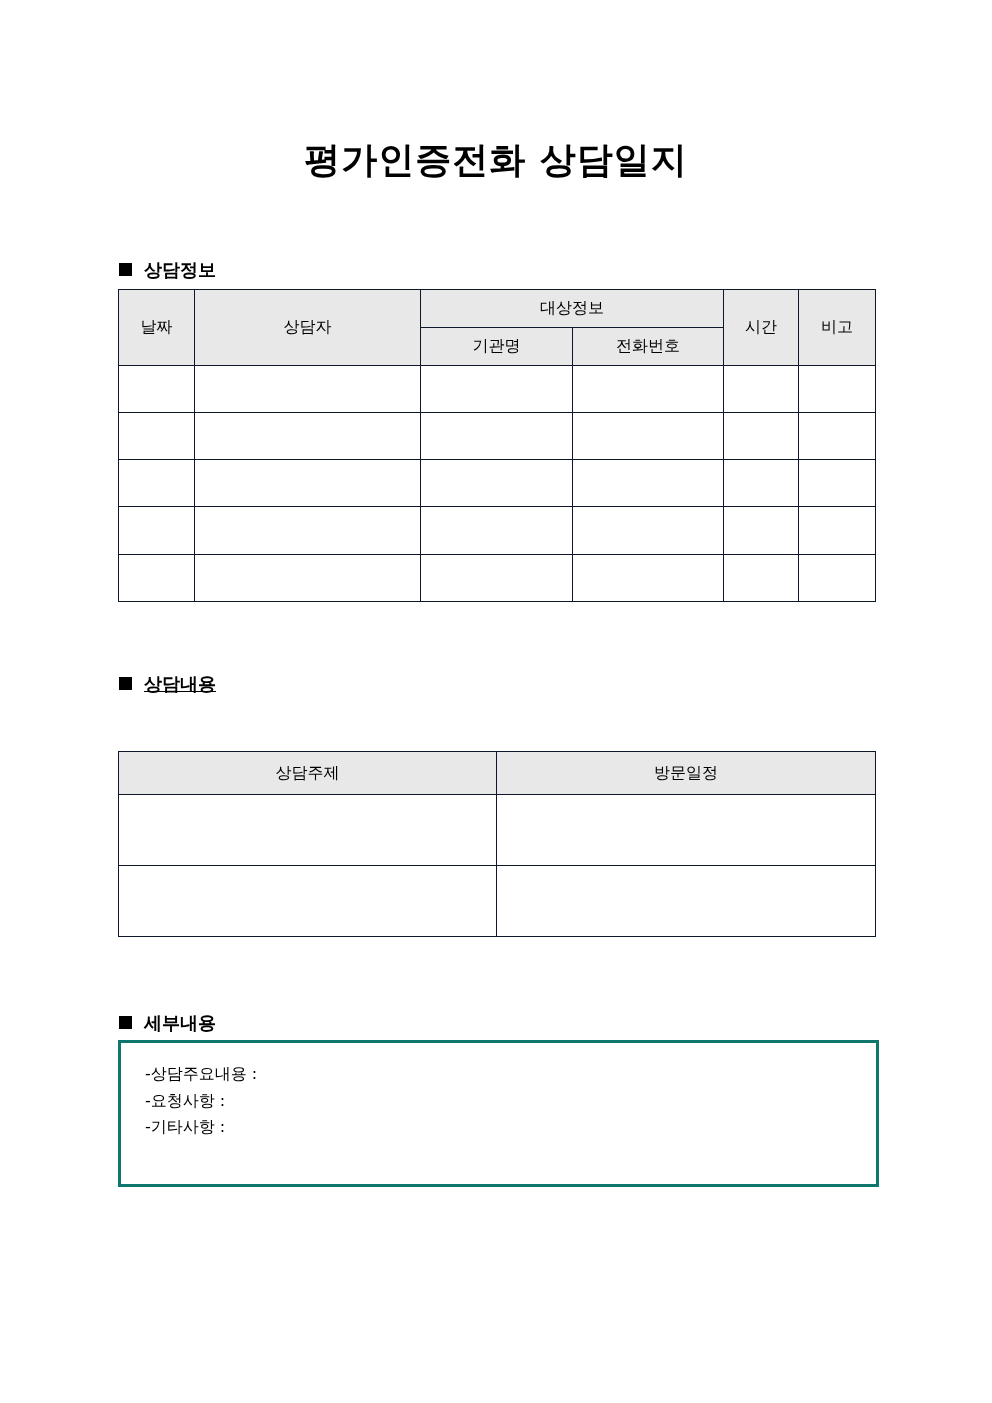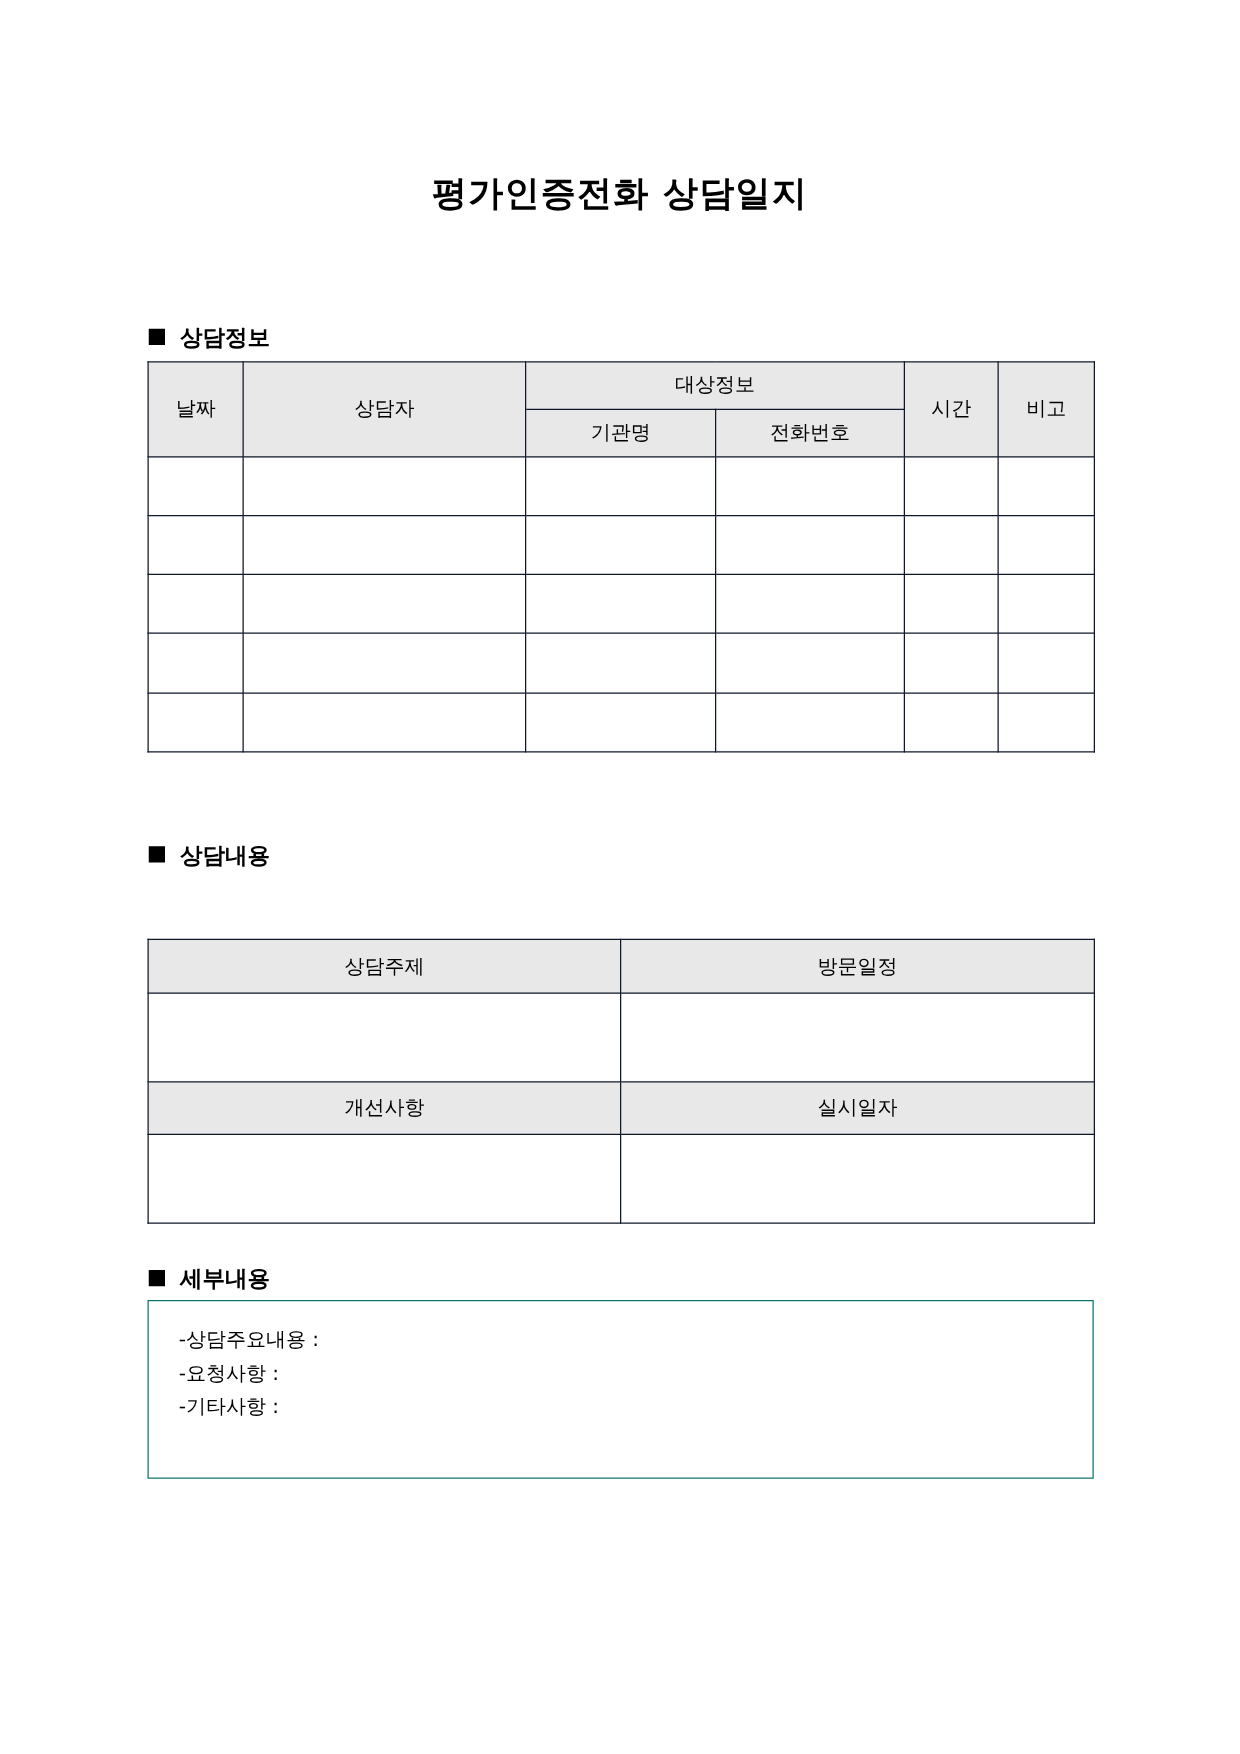--- a/index.html
+++ b/index.html
@@ -1,23 +1,23 @@
 <!DOCTYPE html>
 <html><head>
 <meta charset="utf-8">
 <style>
   html, body { margin:0; padding:0; background:#fff; }
   body { width:992px; height:1403px; position:relative; font-family:"DejaVu Sans", sans-serif; color:#000; }
-  .title { position:absolute; top:136px; left:0; width:992px; text-align:center; font-size:28px; font-weight:bold; letter-spacing:1px; }
+  .title { position:absolute; top:136px; left:0; width:992px; text-align:center; font-size:36px; font-weight:bold; letter-spacing:1px; }
   .section { position:absolute; left:119px; font-size:18px; font-weight:bold; }
   .section .sq { display:inline-block; width:13px; height:13px; background:#000; margin-right:12px; vertical-align:middle; position:relative; top:-2px; }
   table { border-collapse:collapse; position:absolute; left:118px; width:757px; table-layout:fixed; }
   td, th { border:1px solid #0f172a; font-weight:normal; font-size:16px; text-align:center; vertical-align:middle; padding:0; }
   .hd { background:#e8e8e8; }
-  .box { position:absolute; left:118px; top:1040px; width:755px; height:141px; border:1px solid #0f766e; }
+  .box { position:absolute; left:118px; top:1040px; width:755px; height:141px; border:3px solid #0f766e; }
   .box .line { position:absolute; left:24px; font-size:16px; }
 </style>
 </head>
 <body>
 
 <div class="title">평가인증전화 상담일지</div>
 
 <div class="section" style="top:258px;">
   <span class="sq"></span><span>상담정보</span>
 </div>
@@ -79,41 +79,37 @@
     <td></td>
         <td></td>
         <td></td>
         <td></td>
         <td></td>
         <td></td>
   </tr>
 </tbody>
   </table>
 
-<div class="section" style="top:672px;">
+<div class="section" style="top:672px;text-decoration:underline;">
   <span class="sq"></span><span>상담내용</span>
 </div>
 
 <table style="top:707px;margin-top:44px;">
   <colgroup>
       <col style="width:378px">
       <col style="width:379px">
     </colgroup>
   <tbody>
       <tr style="height:43px;">
     <td class="hd">상담주제</td>
     <td class="hd">방문일정</td>
   </tr>
   <tr style="height:71px;">
     <td></td>
     <td></td>
-  </tr>
-  <tr style="height:42px;">
-    <td class="hd">개선사항</td>
-    <td class="hd">실시일자</td>
   </tr>
   <tr style="height:71px;">
     <td></td>
     <td></td>
   </tr>
 </tbody>
   </table>
 
 <div class="section" style="top:1011px;">
   <span class="sq"></span><span>세부내용</span>

